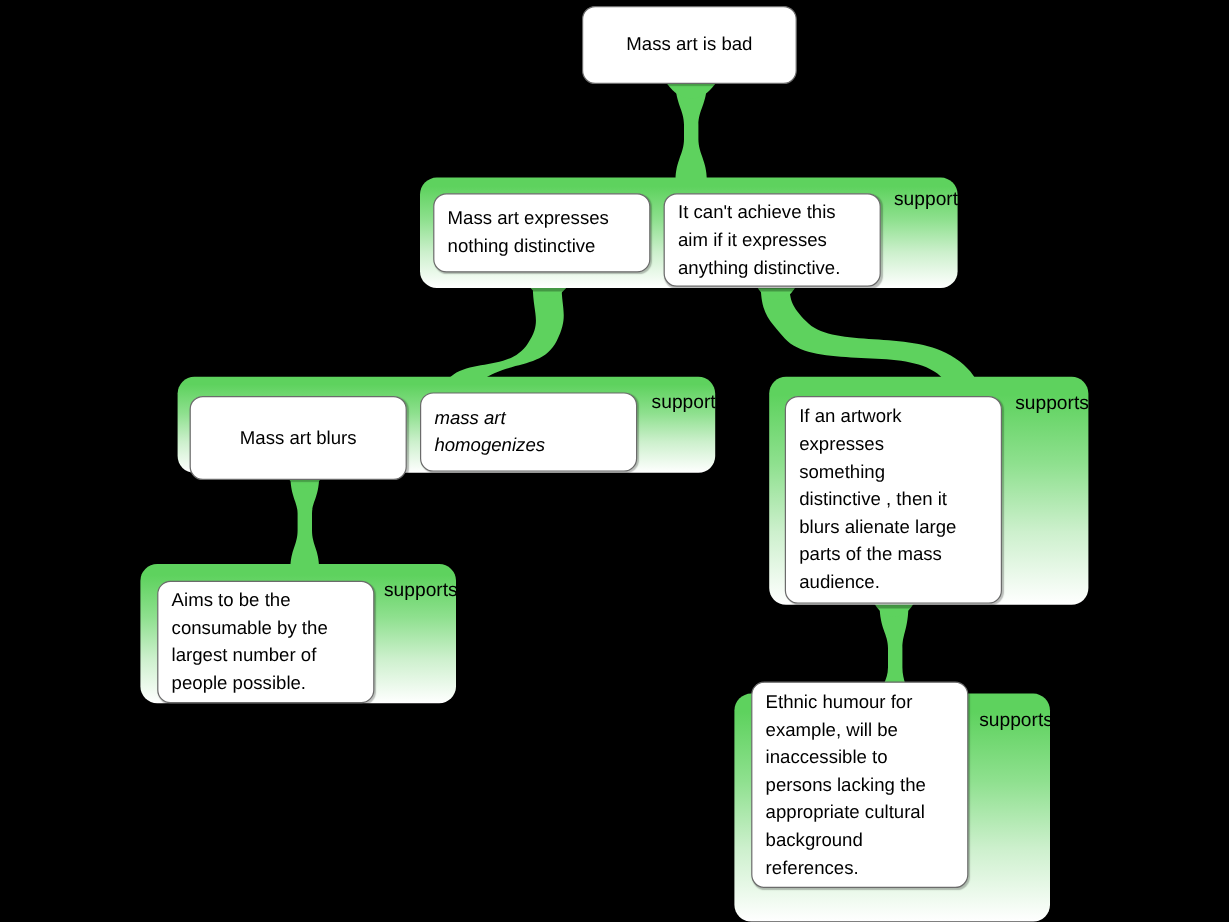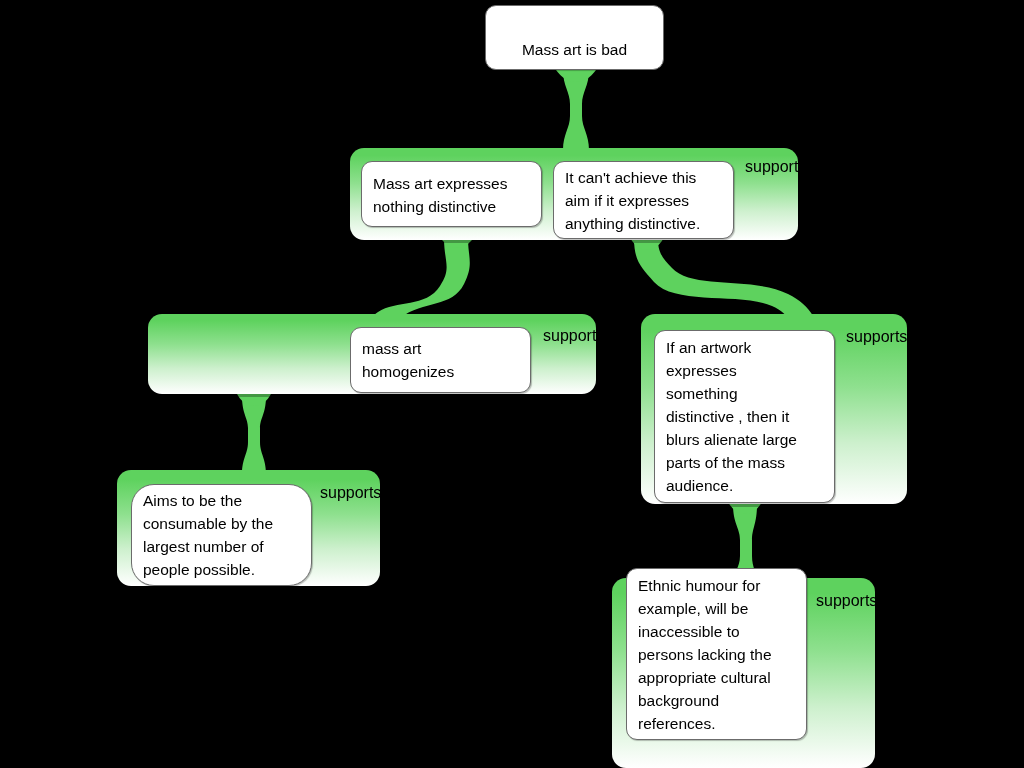--- a/index.html
+++ b/index.html
@@ -50,21 +50,21 @@
     background: #ffffff;
     border: 1px solid #6b6b6b;
     border-radius: 11px;
     box-sizing: border-box;
     box-shadow: 1px 1px 1px rgba(0,0,0,0.25);
     color: #000000;
     font-size: 15.5px;
     line-height: 23px;
     padding: 8px 11px;
     display: flex;
-    align-items: flex-end;
+    align-items: center;
     white-space: pre-line;
   }
   .claim.center {
     justify-content: center;
     text-align: center;
   }
   .claim.top {
     align-items: center;
   }
 
@@ -131,42 +131,45 @@
   </div>
   <div class="claim top" style="left:553px; top:161px; width:181px; height:78px; z-index:3;">
     <span>It can't achieve  this
 aim if it expresses
 anything distinctive.</span>
   </div>
 
   <div class="group" style="left:148px; top:314px; width:448px; height:80px;">
   </div>
   <div class="conn-label" style="left:543px; top:328px;">support</div>
-  <div class="claim top" style="left:350px; top:327px; width:181px; height:66px; z-index:3;">
+  <div class="claim center" style="left:158px; top:330px; width:181px; height:70px; z-index:3;">
+    <span>Mass art blurs</span>
+  </div>
+  <div class="claim top" style="left:350px; top:327px; width:181px; height:66px; z-index:3;font-style:italic;">
     <span>mass art
 homogenizes</span>
   </div>
 
   <div class="group" style="left:641px; top:314px; width:266px; height:190px;">
   </div>
   <div class="conn-label" style="left:846px; top:329px;">supports</div>
   <div class="claim top" style="left:654px; top:330px; width:181px; height:173px; z-index:3;">
     <span>If an artwork
 expresses
 something
 distinctive , then it
 blurs alienate large
 parts of the mass
 audience.</span>
   </div>
 
   <div class="group" style="left:117px; top:470px; width:263px; height:116px;">
   </div>
   <div class="conn-label" style="left:320px; top:485px;">supports</div>
-  <div class="claim top" style="left:131px; top:484px; width:181px; height:102px; z-index:3;border-radius:23px;">
+  <div class="claim top" style="left:131px; top:484px; width:181px; height:102px; z-index:3;">
     <span>Aims to be the
 consumable by the
 largest number of
 people possible.</span>
   </div>
 
   <div class="group" style="left:612px; top:578px; width:263px; height:190px;">
   </div>
   <div class="conn-label" style="left:816px; top:593px;">supports</div>
   <div class="claim top" style="left:626px; top:568px; width:181px; height:172px; z-index:3;">

